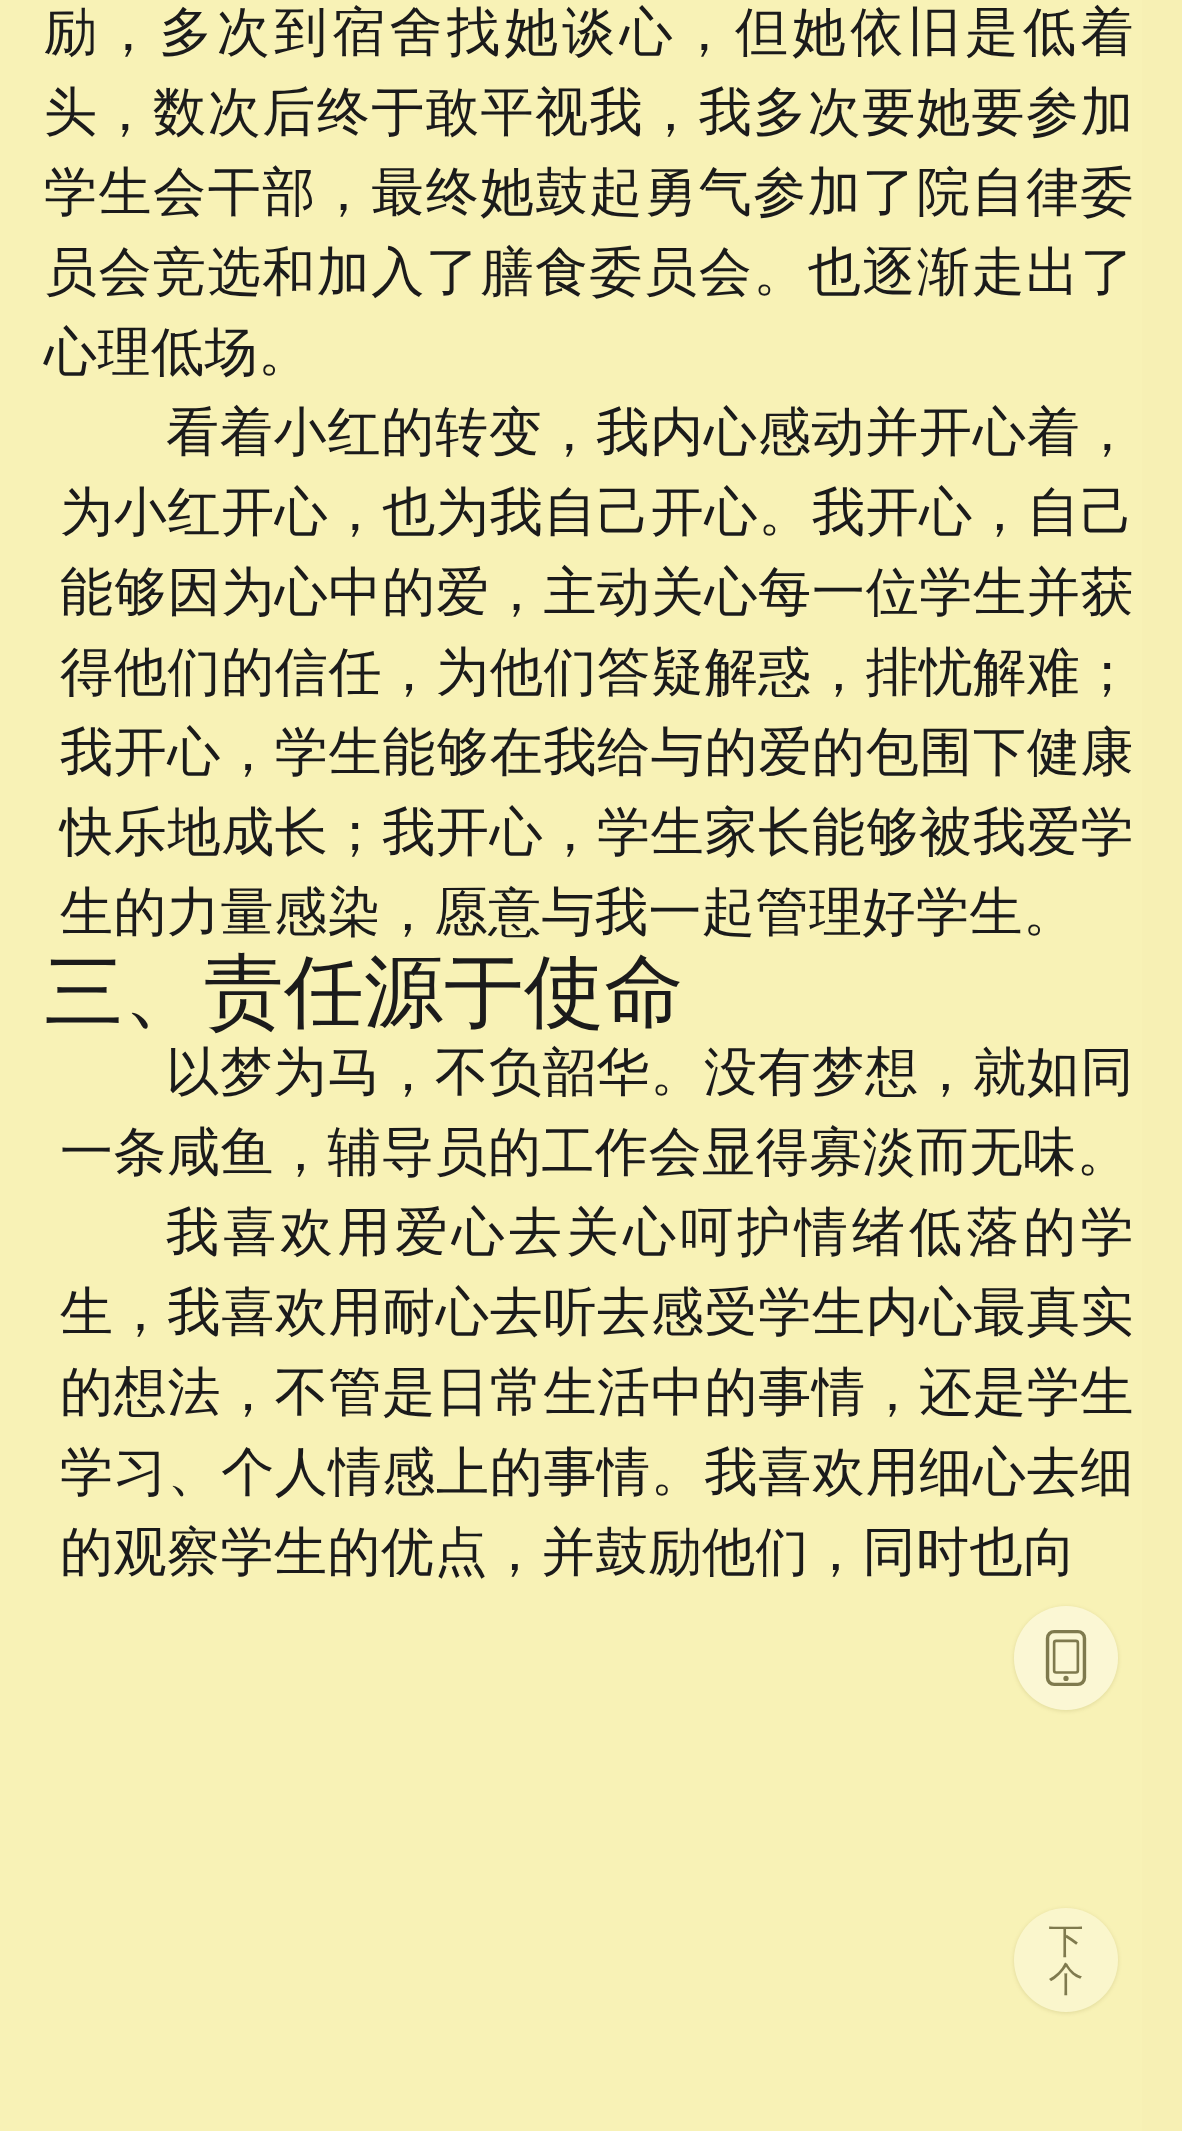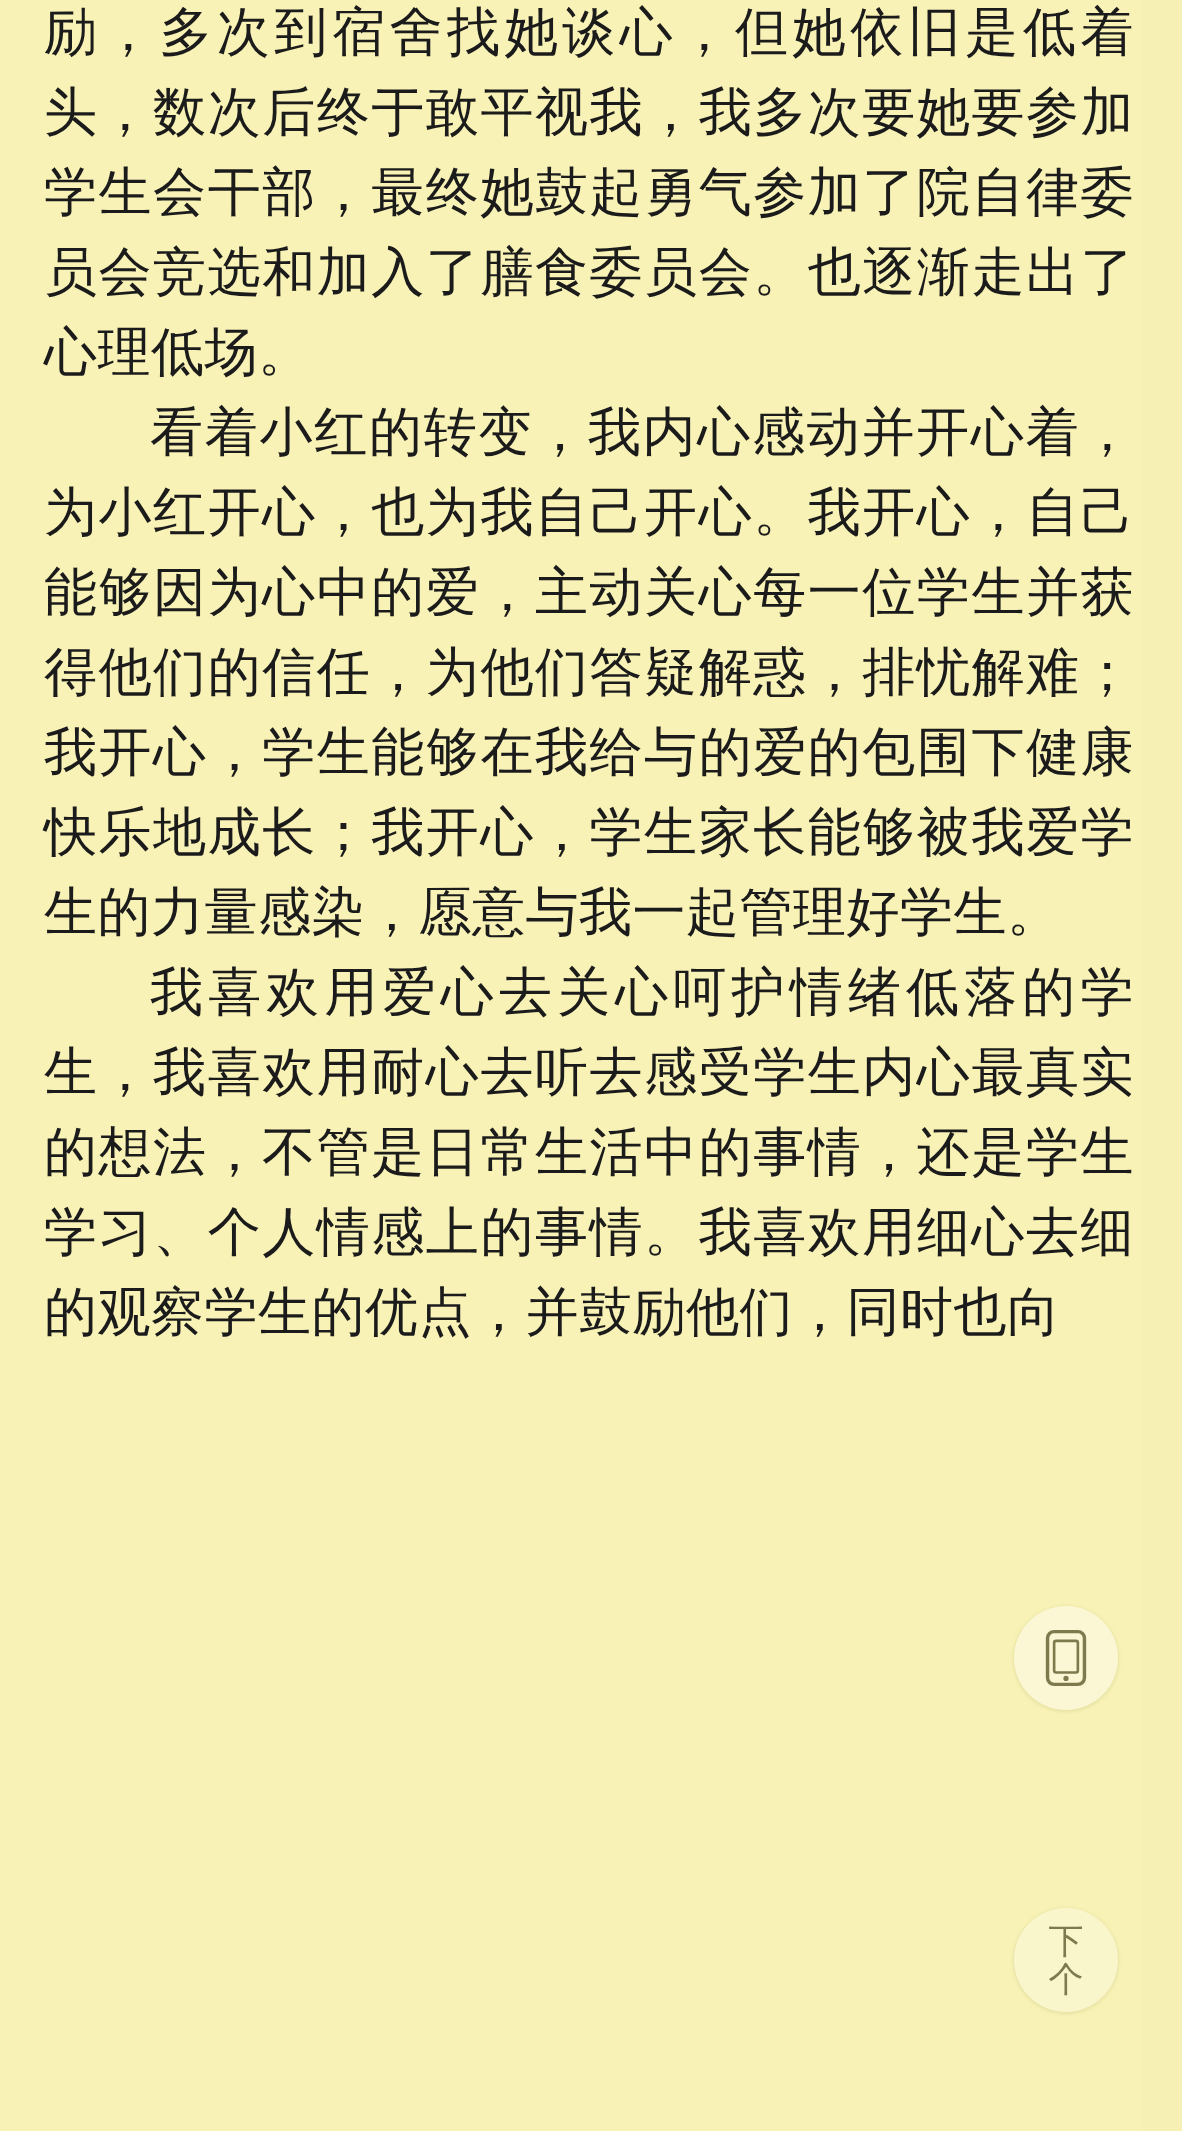--- a/index.html
+++ b/index.html
@@ -41,20 +41,21 @@
 
   .para {
     margin: 0;
     padding: 0;
     white-space: pre-wrap;
     word-break: break-all;
   }
 
   .para.indent {
     text-indent: 106px;
+    margin-left: 16px;
   }
 
   .heading {
     margin: 0;
     padding: 0;
     white-space: pre-wrap;
     word-break: break-all;
     font-weight: 400;
   }
 
@@ -99,20 +100,22 @@
   }
 </style>
 </head>
 <body>
 
 <div class="page">
 
   <div class="reader-body">
     <p class="para">励，多次到宿舍找她谈心，但她依旧是低着头，数次后终于敢平视我，我多次要她要参加学生会干部，最终她鼓起勇气参加了院自律委员会竞选和加入了膳食委员会。也逐渐走出了心理低场。</p>
     <p class="para indent">看着小红的转变，我内心感动并开心着，为小红开心，也为我自己开心。我开心，自己能够因为心中的爱，主动关心每一位学生并获得他们的信任，为他们答疑解惑，排忧解难；我开心，学生能够在我给与的爱的包围下健康快乐地成长；我开心，学生家长能够被我爱学生的力量感染，愿意与我一起管理好学生。</p>
+    <h2 class="heading">三、责任源于使命</h2>
+    <p class="para indent">以梦为马，不负韶华。没有梦想，就如同一条咸鱼，辅导员的工作会显得寡淡而无味。</p>
     <p class="para indent">我喜欢用爱心去关心呵护情绪低落的学生，我喜欢用耐心去听去感受学生内心最真实的想法，不管是日常生活中的事情，还是学生学习、个人情感上的事情。我喜欢用细心去细的观察学生的优点，并鼓励他们，同时也向</p>
   </div>
 
   <div class="float-btn" id="phone-btn">
     <svg viewBox="0 0 32 44" xmlns="http://www.w3.org/2000/svg" aria-hidden="true">
       <rect x="2" y="2" width="28" height="40" rx="5" ry="5" fill="none" stroke="#7f7a4e" stroke-width="2.6"></rect>
       <rect x="7" y="9" width="18" height="24" rx="1.5" ry="1.5" fill="none" stroke="#7f7a4e" stroke-width="2"></rect>
       <circle cx="16" cy="37.5" r="2" fill="#7f7a4e"></circle>
     </svg>
   </div>

